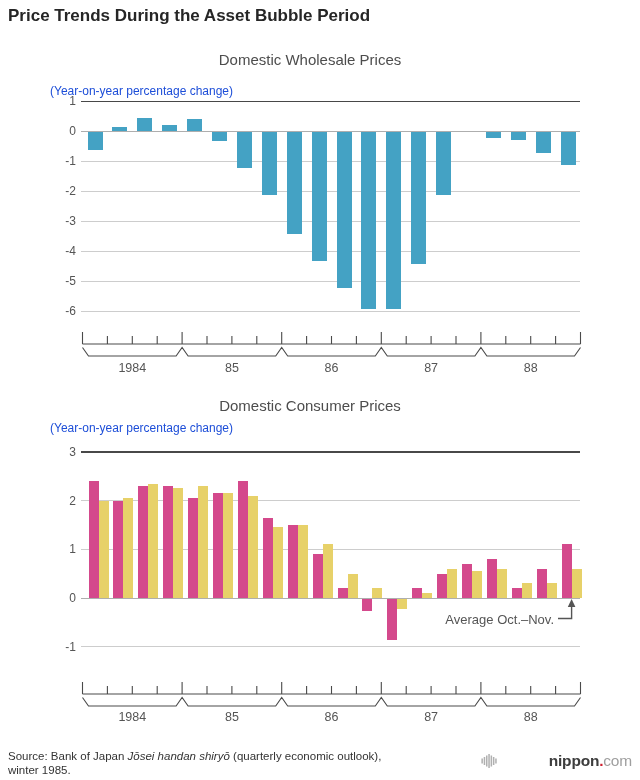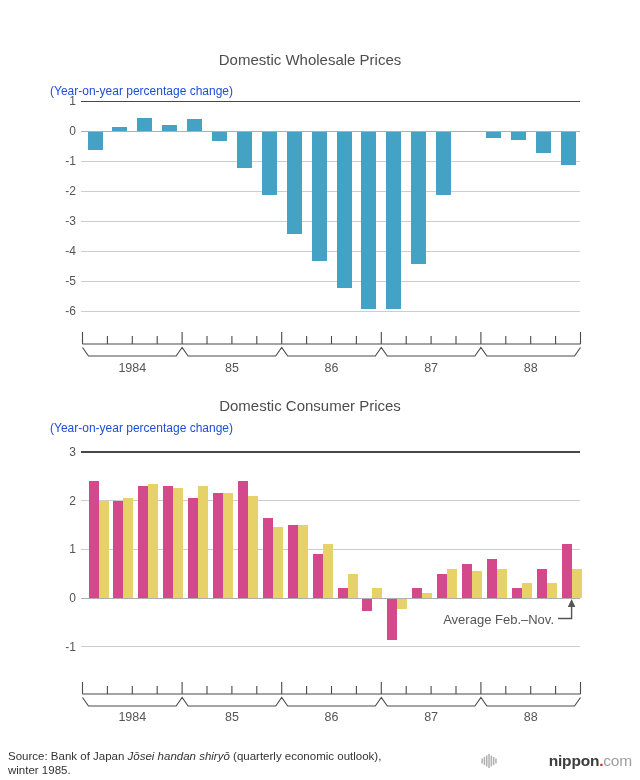--- a/index.html
+++ b/index.html
@@ -25,20 +25,21 @@
   .logo .brand{font-weight:bold;color:#3d3d3d;padding-left:47px;}
   .logo .dot{font-weight:bold;}
   .logo .tld{color:#9f9f9f;}
   svg.overlay{position:absolute;left:0;top:0;pointer-events:none;z-index:4;}
 </style>
 </head>
 <body>
 
 <div id="page">
 
+  <div class="abs fig-title">Price Trends During the Asset Bubble Period</div>
 
   <div class="abs chart-title" style="top:51px;">Domestic Wholesale Prices</div>
   <div class="abs chart-sub" style="top:84px;">(Year-on-year percentage change)</div>
 
   <div class="abs chart-title" style="top:397px;">Domestic Consumer Prices</div>
   <div class="abs chart-sub" style="top:421px;">(Year-on-year percentage change)</div>
 
   <div id="layers" class="abs" style="left:0;top:0;width:640px;height:780px;">
       <div class="grid grid-top" style="left: 81px; top: 100.5px; width: 499px;"></div>
       <div class="ytick" style="left: 36px; top: 93px;">1</div>
@@ -141,21 +142,21 @@
   <svg class="overlay" width="640" height="780">
       <path d="M82.5,344H580.5M82.5,332V344M107.4,336V344M132.3,336V344M157.2,336V344M182.1,332V344M207,336V344M231.89999999999998,336V344M256.79999999999995,336V344M281.7,332V344M306.6,336V344M331.5,336V344M356.4,336V344M381.29999999999995,332V344M406.2,336V344M431.09999999999997,336V344M456,336V344M480.9,332V344M505.79999999999995,336V344M530.7,336V344M555.5999999999999,336V344M580.5,332V344" fill="none" stroke="#4a4a4a" stroke-width="1.1"></path>
       <path d="M82.5,347.5L88.5,356H176.1L182.1,347.5L188.1,356H275.7L281.7,347.5L287.7,356H375.29999999999995L381.29999999999995,347.5L387.29999999999995,356H474.9L480.9,347.5L486.9,356H574.5L580.5,347.5" fill="none" stroke="#4a4a4a" stroke-width="1.1"></path>
       <path d="M82.5,694H580.5M82.5,682V694M107.4,686V694M132.3,686V694M157.2,686V694M182.1,682V694M207,686V694M231.89999999999998,686V694M256.79999999999995,686V694M281.7,682V694M306.6,686V694M331.5,686V694M356.4,686V694M381.29999999999995,682V694M406.2,686V694M431.09999999999997,686V694M456,686V694M480.9,682V694M505.79999999999995,686V694M530.7,686V694M555.5999999999999,686V694M580.5,682V694" fill="none" stroke="#4a4a4a" stroke-width="1.1"></path>
       <path d="M82.5,697.5L88.5,706H176.1L182.1,697.5L188.1,706H275.7L281.7,697.5L287.7,706H375.29999999999995L381.29999999999995,697.5L387.29999999999995,706H474.9L480.9,697.5L486.9,706H574.5L580.5,697.5" fill="none" stroke="#4a4a4a" stroke-width="1.1"></path>
       <path d="M558,618.5H571.5999999999999V606" fill="none" stroke="#555" stroke-width="1.4"></path>
       <polygon points="571.5999999999999,599 567.8,607 575.3999999999999,607" fill="#555"></polygon>
     </svg>
 
 
-  <div class="abs annot">Average Feb.–Nov.</div>
+  <div class="abs annot">Average Oct.–Nov.</div>
 
   <div class="abs footer">
     <span>Source: Bank of Japan </span><i>Jōsei handan shiryō</i><span> (quarterly economic outlook),</span><br>
     <span>winter 1985.</span>
   </div>
 
   <a class="abs logo">
     <svg width="16" height="16" viewBox="0 0 16 16" style="margin-right:5px;">
       <g fill="#b0b0b0">
         <rect x="0.4" y="5.5" width="1.5" height="5"></rect>

